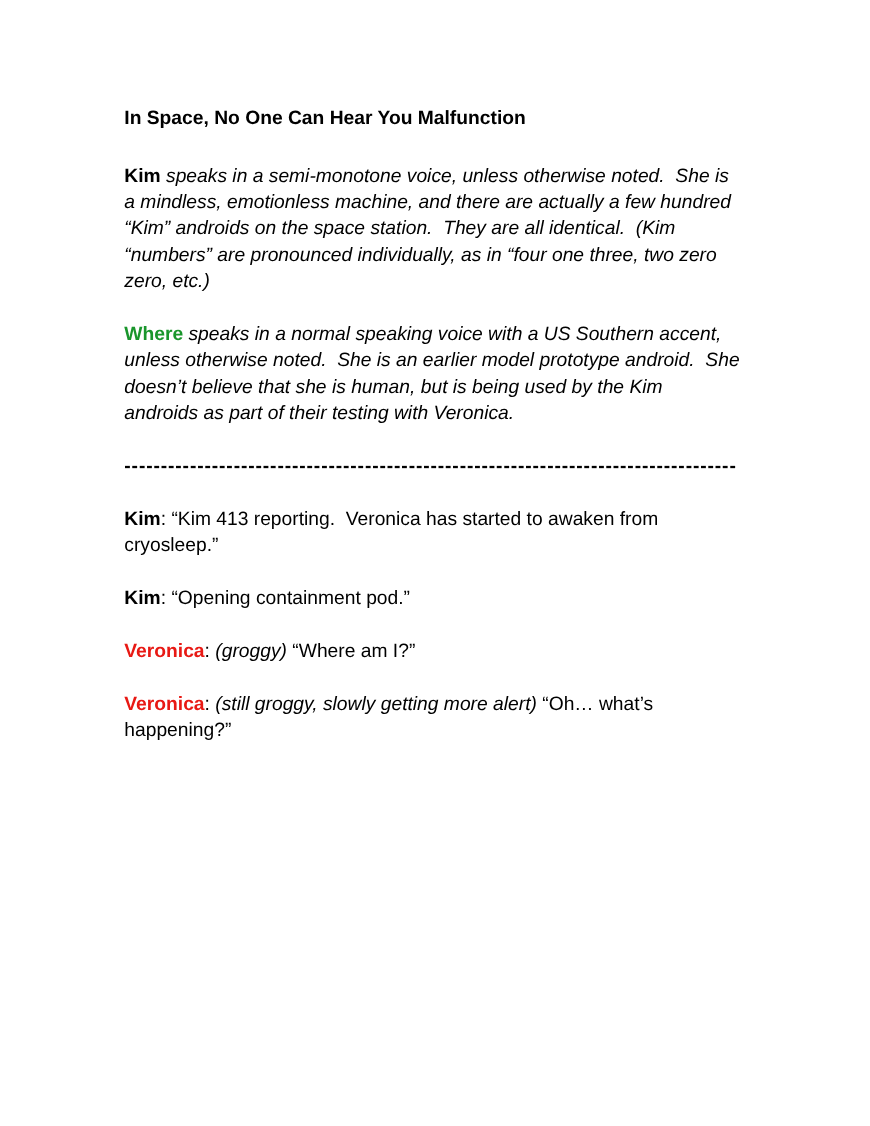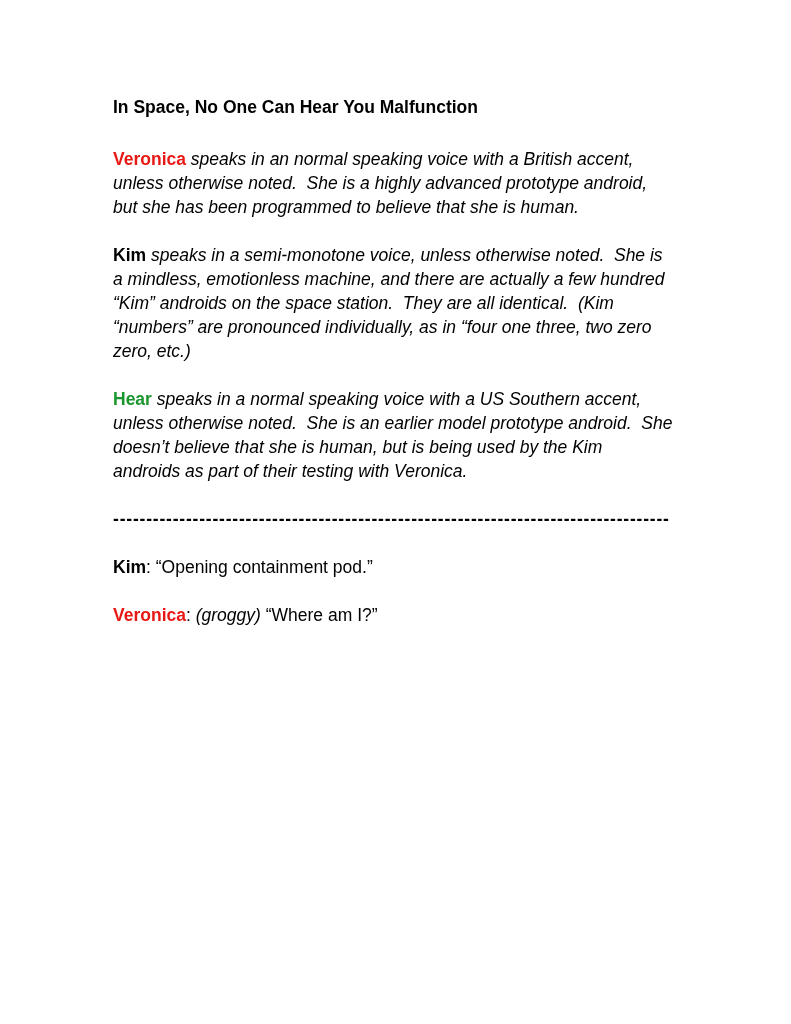--- a/index.html
+++ b/index.html
@@ -33,28 +33,29 @@
     margin-bottom: 24px;
   }
 </style>
 </head>
 <body>
 
 <div class="page">
 
   <p class="title">In Space, No One Can Hear You Malfunction</p>
 
-  <p><span class="nm c-veronica">Veronica</span> <span class="it pre">speaks in an normal speaking voice with a British accent, unless otherwise noted.  She is a highly advanced prototype android, but she has been programmed to believe that she is human.</span></p>
 
   <p><span class="nm c-kim">Kim</span> <span class="it pre">speaks in a semi-monotone voice, unless otherwise noted.  She is a mindless, emotionless machine, and there are actually a few hundred “Kim” androids on the space station.  They are all identical.  (Kim “numbers” are pronounced individually, as in “four one three, two zero zero, etc.)</span></p>
 
 
-  <p><span class="nm c-lacie">Hear</span> <span class="it pre">speaks in a normal speaking voice with a US Southern accent, unless otherwise noted.  She is an earlier model prototype android.  She doesn’t believe that she is human, but is being used by the Kim androids as part of their testing with Veronica.</span></p>
+  <p><span class="nm c-lacie">Where</span> <span class="it pre">speaks in a normal speaking voice with a US Southern accent, unless otherwise noted.  She is an earlier model prototype android.  She doesn’t believe that she is human, but is being used by the Kim androids as part of their testing with Veronica.</span></p>
 
   <p class="divider">------------------------------------------------------------------------------------</p>
 
+  <p><span class="nm c-kim">Kim</span><span class="pre">: </span><span class="it pre"></span><span class="pre">“Kim 413 reporting.  Veronica has started to awaken from cryosleep.”</span></p>
 
   <p><span class="nm c-kim">Kim</span><span class="pre">: </span><span class="it pre"></span><span class="pre">“Opening containment pod.”</span></p>
 
   <p><span class="nm c-veronica">Veronica</span><span class="pre">: </span><span class="it pre">(groggy) </span><span class="pre">“Where am I?”</span></p>
 
+  <p><span class="nm c-veronica">Veronica</span><span class="pre">: </span><span class="it pre">(still groggy, slowly getting more alert) </span><span class="pre">“Oh… what’s happening?”</span></p>
 
 </div>
 
 </body></html>

